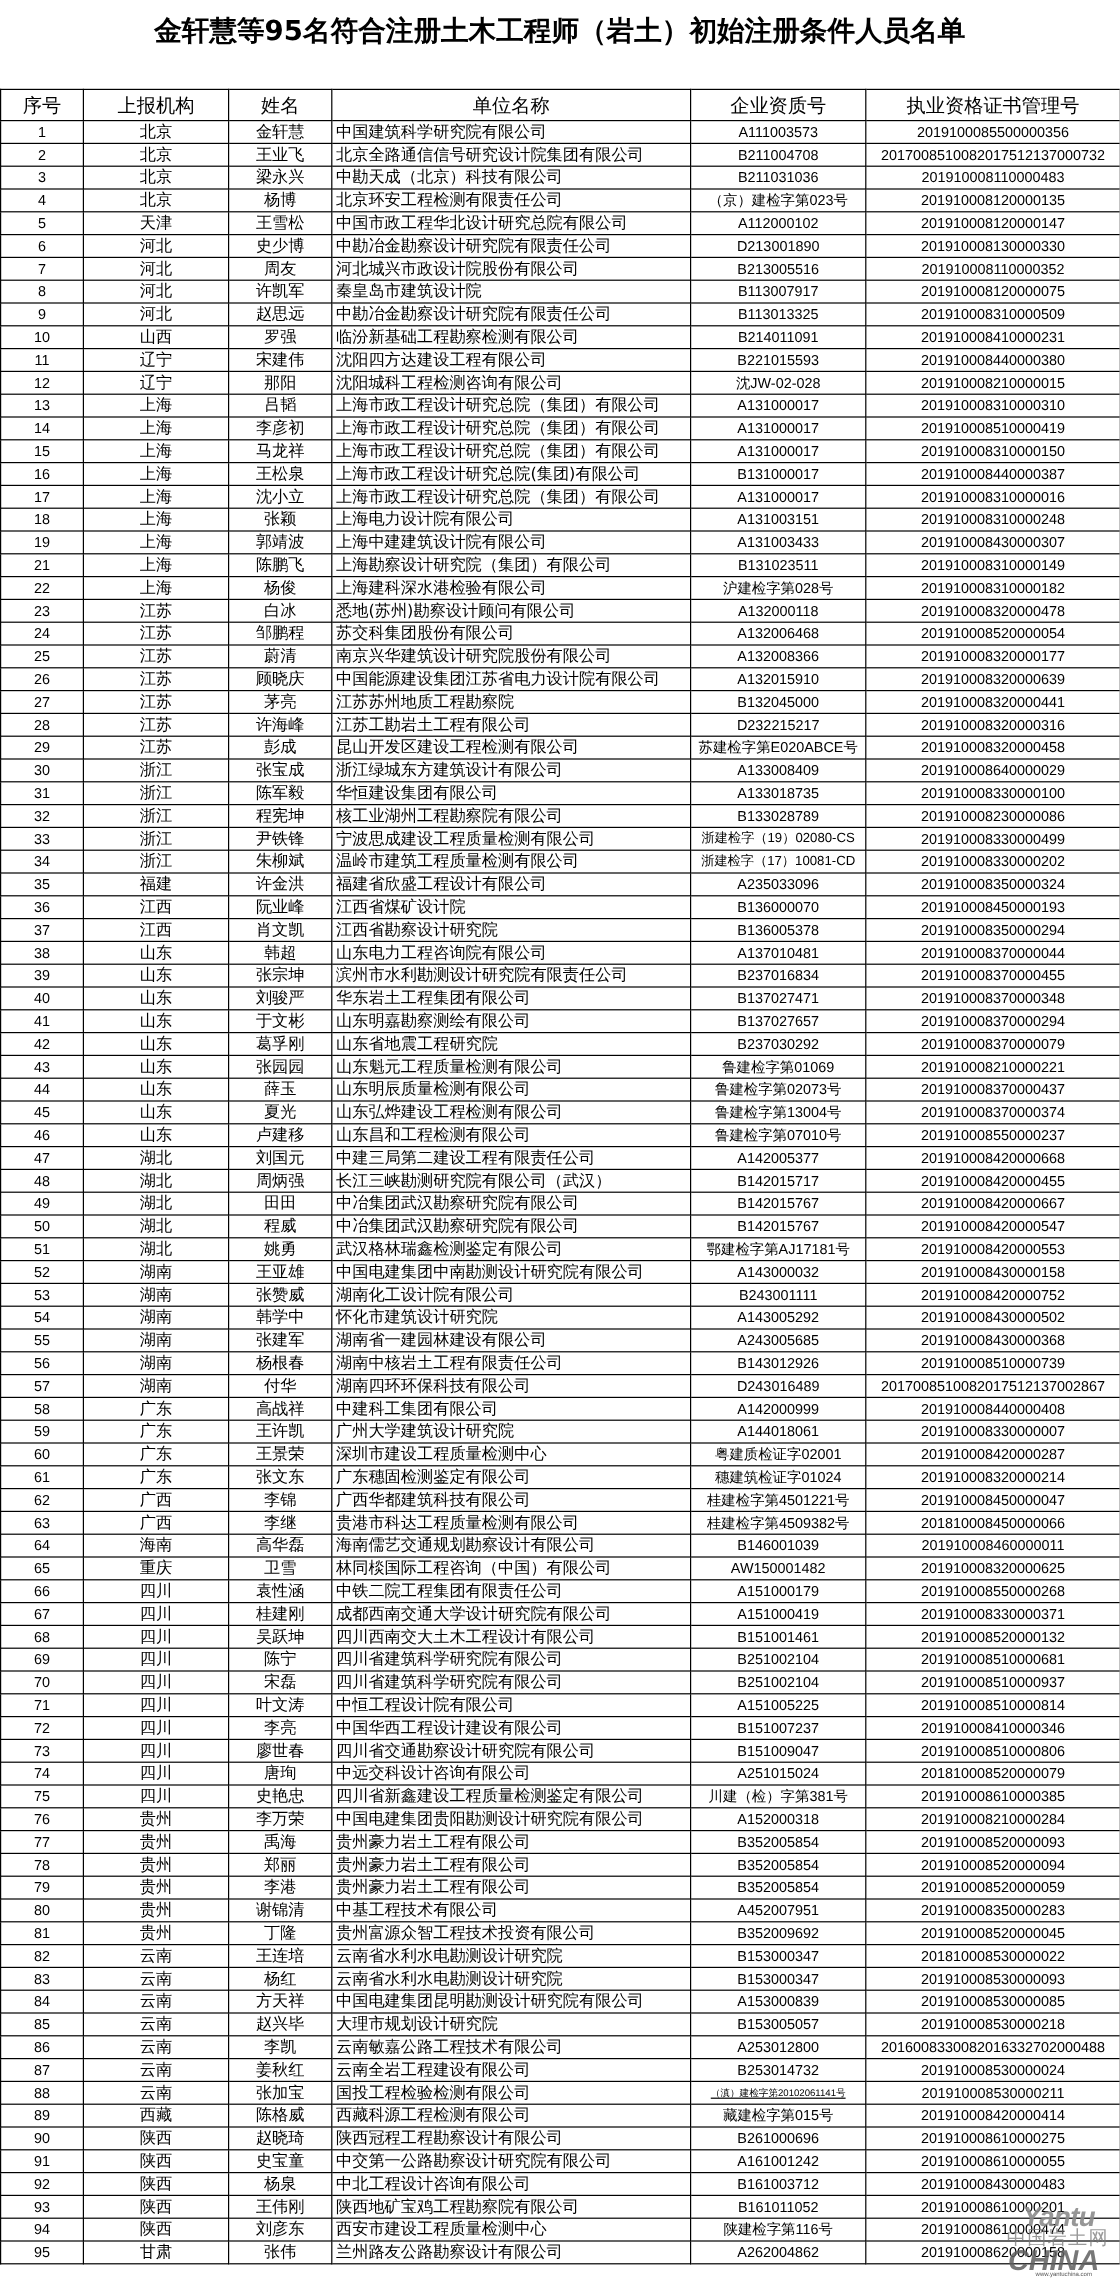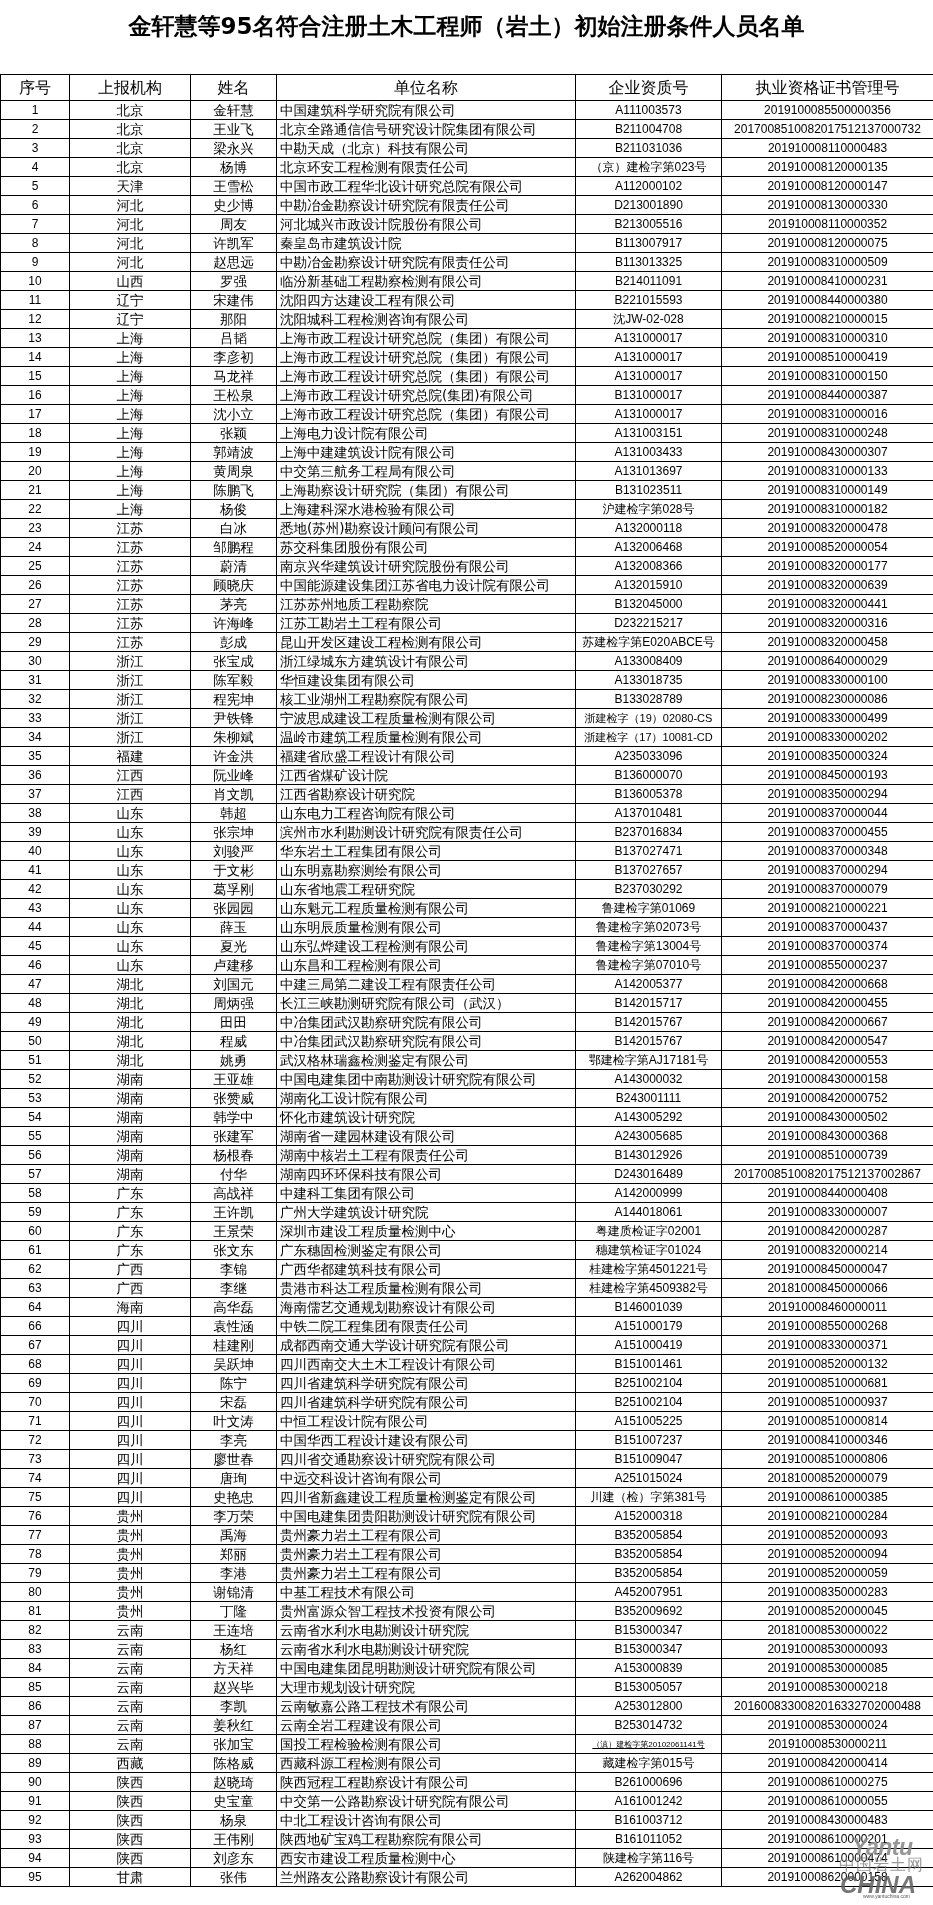--- a/index.html
+++ b/index.html
@@ -191,28 +191,20 @@
       </tr>
 <tr>
         <td class="n">19</td>
         <td>上海</td>
         <td>郭靖波</td>
         <td class="l">上海中建建筑设计院有限公司</td>
         <td class="n">A131003433</td>
         <td class="n">201910008430000307</td>
       </tr>
 <tr>
-        <td class="n">20</td>
-        <td>上海</td>
-        <td>黄周泉</td>
-        <td class="l">中交第三航务工程局有限公司</td>
-        <td class="n">A131013697</td>
-        <td class="n">201910008310000133</td>
-      </tr>
-<tr>
         <td class="n">21</td>
         <td>上海</td>
         <td>陈鹏飞</td>
         <td class="l">上海勘察设计研究院（集团）有限公司</td>
         <td class="n">B131023511</td>
         <td class="n">201910008310000149</td>
       </tr>
 <tr>
         <td class="n">22</td>
         <td>上海</td>
@@ -549,20 +541,28 @@
         <td class="n">桂建检字第4509382号</td>
         <td class="n">201810008450000066</td>
       </tr>
 <tr>
         <td class="n">64</td>
         <td>海南</td>
         <td>高华磊</td>
         <td class="l">海南儒艺交通规划勘察设计有限公司</td>
         <td class="n">B146001039</td>
         <td class="n">201910008460000011</td>
+      </tr>
+<tr>
+        <td class="n">65</td>
+        <td>重庆</td>
+        <td>卫雪</td>
+        <td class="l">林同棪国际工程咨询（中国）有限公司</td>
+        <td class="n">AW150001482</td>
+        <td class="n">201910008320000625</td>
       </tr>
 <tr>
         <td class="n">66</td>
         <td>四川</td>
         <td>袁性涵</td>
         <td class="l">中铁二院工程集团有限责任公司</td>
         <td class="n">A151000179</td>
         <td class="n">201910008550000268</td>
       </tr>
 <tr>

